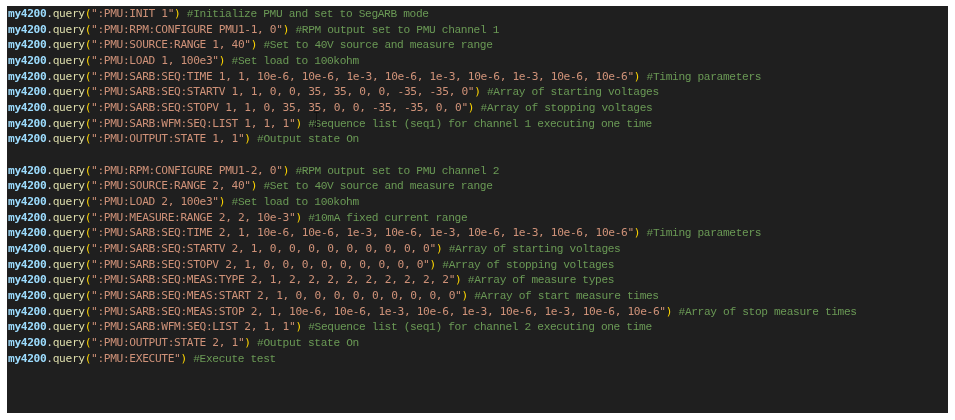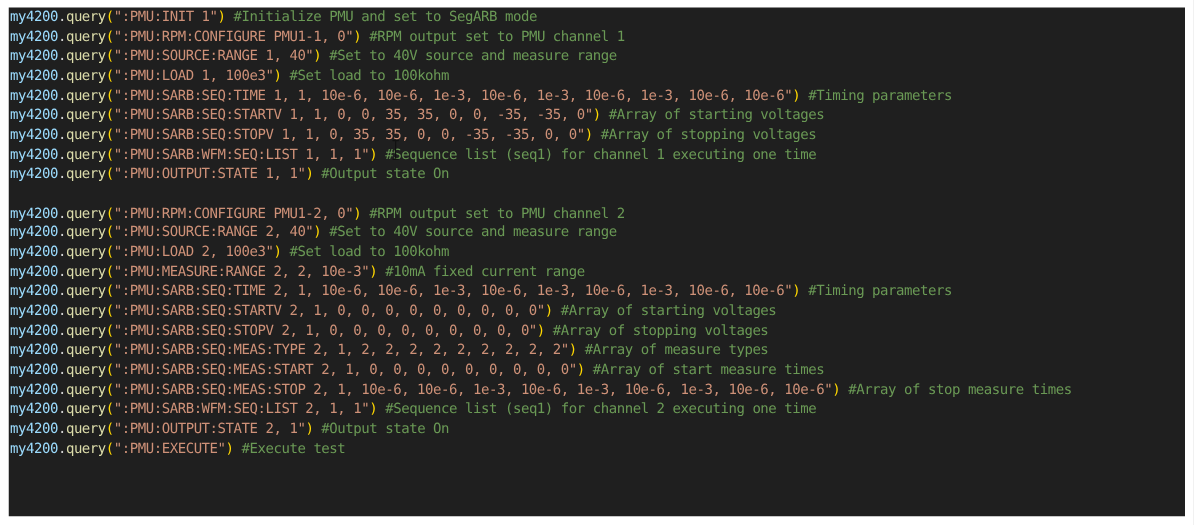--- a/index.html
+++ b/index.html
@@ -23,26 +23,26 @@
       position: absolute;
       left: 1px;
       top: 0px;
       font-family: "DejaVu Sans Mono", "Liberation Mono", monospace;
       font-size: 11.2px;
       line-height: 15.68px;
       white-space: pre;
       letter-spacing: -0.35px;
     }
     .line { height: 15.68px; }
-    .obj { color: #9cdcfe; }
+    .obj { color: #9cdcfe; font-weight: bold; }
     .dot { color: #d4d4d4; }
     .fn { color: #dcdcaa; }
     .paren { color: #ffd700; }
     .str { color: #ce9178; }
-    .cmt { color: #6a9955; }
+    .cmt { color: #6a9955; font-family: Liberation Mono, monospace; }
     .cursor {
       position: absolute;
       left: 306px;
       top: 106px;
       width: 7px;
       height: 16px;
     }
     .cursor .bar {
       position: absolute; left: 3px; top: 1px; width: 1px; height: 14px; background: #111;
     }

